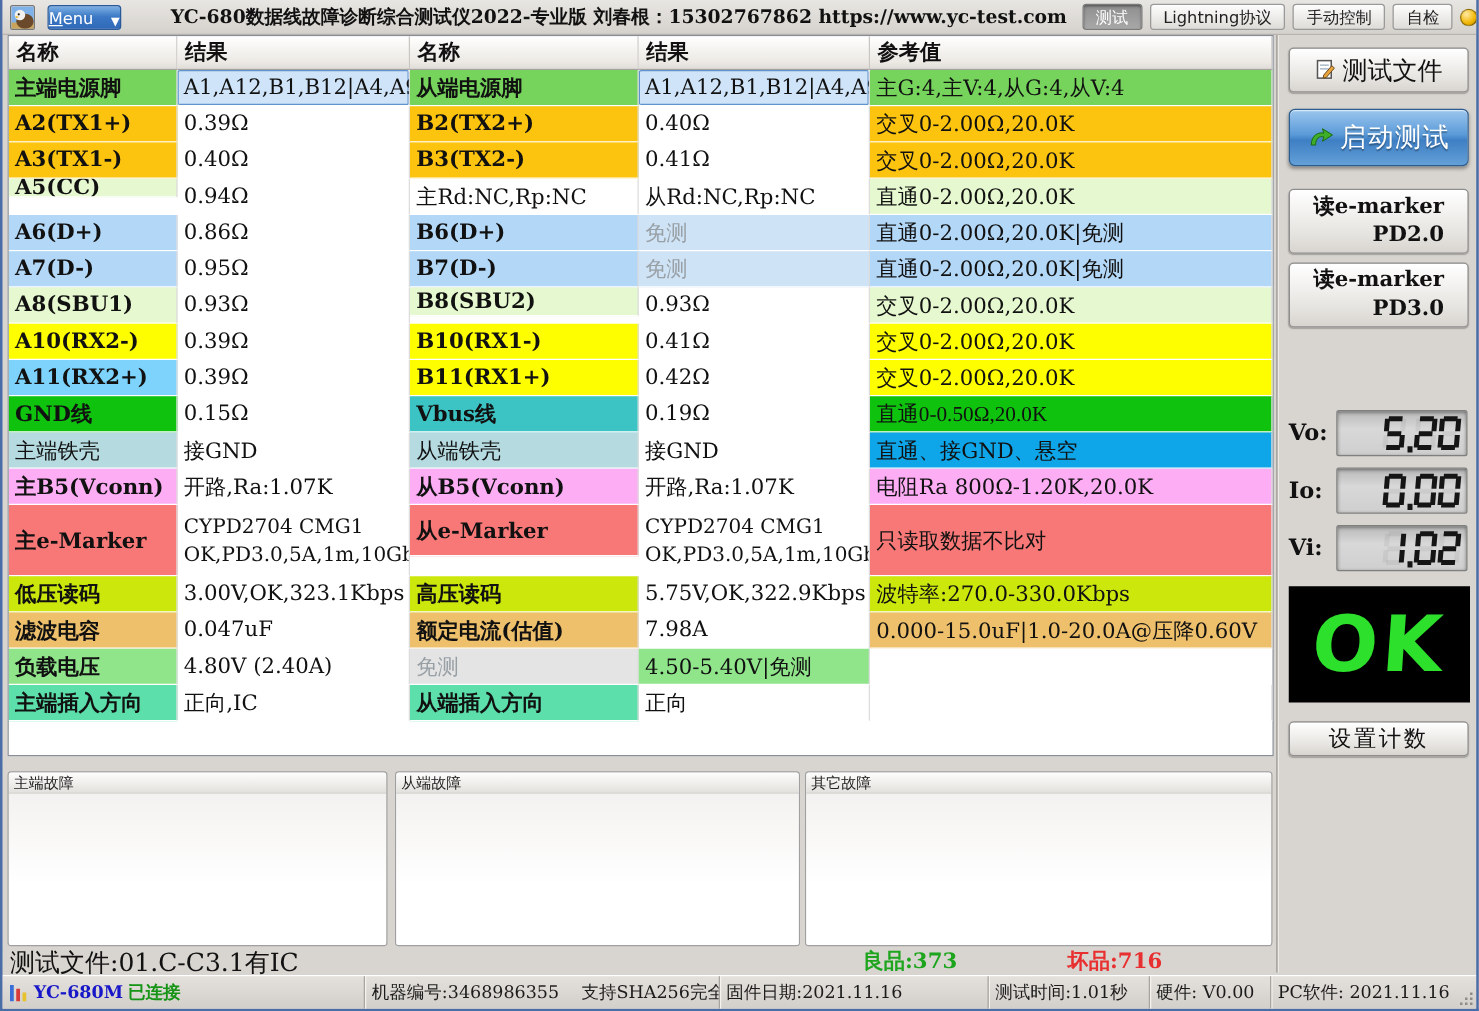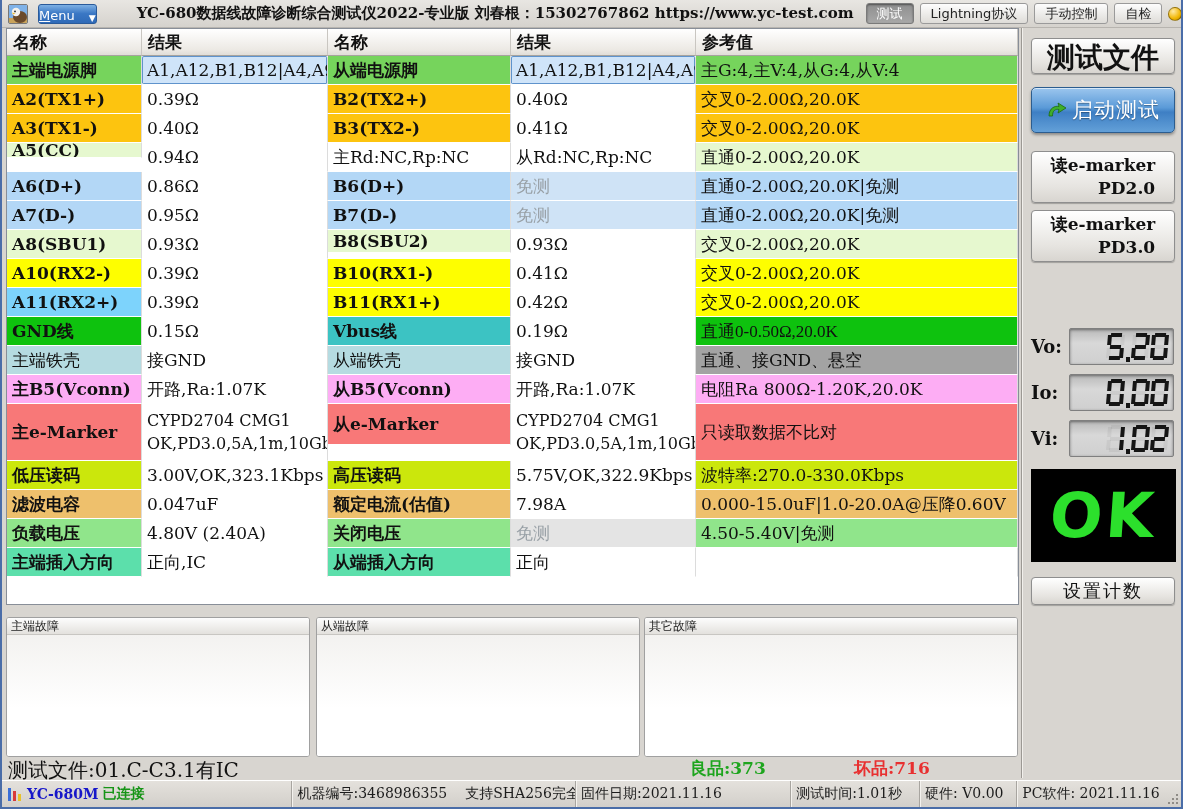--- a/index.html
+++ b/index.html
@@ -73,21 +73,21 @@
     border-left:1px solid #9c9994; box-shadow:inset 1px 0 0 #f2f0ec;
     padding:10px 10px 0 9px;
   }
   .side-btn {
     width:100%; border:1px solid #8e8e8e; border-radius:4px;
     background:linear-gradient(#ffffff,#e6e4e0 70%,#d8d5d0);
     box-shadow:0 1px 1px rgba(0,0,0,.25);
     color:#111; display:flex; align-items:center; justify-content:center; gap:4px;
     font-family:"DejaVu Serif","Liberation Serif",serif;
   }
-  .btn-testfile { height:36px; font-size:28px; font-weight:bold;flex-direction:column; }
+  .btn-testfile { height:36px; font-size:20px; font-weight:normal; }
   .btn-start {
     height:46px; margin-top:13px; font-size:21px; color:#fff; letter-spacing:1px;
     border:1px solid #2c5d8f; border-radius:5px;
     background:linear-gradient(#9cc6ee,#5a9ad8 45%,#3e7fc4 55%,#63a0d8);
     box-shadow:0 2px 3px rgba(0,0,0,.35), inset 0 1px 0 rgba(255,255,255,.6);
     text-shadow:0 1px 1px rgba(0,0,0,.35);
   }
   .btn-emk { height:52px; font-size:17px; line-height:1.35; white-space:pre-line; text-align:right;font-weight:bold; }
   .btn-emk2 { margin-top:18px; }
   .btn-emk3 { margin-top:7px; }
@@ -266,21 +266,21 @@
         <div class="tcell" style="height: 29px;">0.15Ω</div>
         <div class="tcell bold" style="height: 29px; background: rgb(60, 195, 195);">Vbus线</div>
         <div class="tcell" style="height: 29px;">0.19Ω</div>
         <div class="tcell" style="height: 29px; background: rgb(14, 194, 14); font-family: Liberation Serif, serif;">直通0-0.50Ω,20.0K</div>
       </div>
       <div class="trow">
         <div class="tcell" style="height: 29px; background: rgb(181, 219, 225);">主端铁壳</div>
         <div class="tcell" style="height: 29px;">接GND</div>
         <div class="tcell" style="height: 29px; background: rgb(181, 219, 225);">从端铁壳</div>
         <div class="tcell" style="height: 29px;">接GND</div>
-        <div class="tcell" style="height: 29px; background: #a3a3a3;">直通、接GND、悬空</div>
+        <div class="tcell" style="height: 29px; background: #0ea5e9;">直通、接GND、悬空</div>
       </div>
       <div class="trow">
         <div class="tcell bold" style="height: 29px; background: rgb(253, 173, 244);">主B5(Vconn)</div>
         <div class="tcell" style="height: 29px;">开路,Ra:1.07K</div>
         <div class="tcell bold" style="height: 29px; background: rgb(253, 173, 244);">从B5(Vconn)</div>
         <div class="tcell" style="height: 29px;">开路,Ra:1.07K</div>
         <div class="tcell" style="height: 29px; background: rgb(253, 173, 244);">电阻Ra 800Ω-1.20K,20.0K</div>
       </div>
       <div class="trow">
         <div class="tcell bold" style="height: 57px; background: rgb(248, 120, 120);">主e-Marker</div>
@@ -301,21 +301,20 @@
       <div class="trow">
         <div class="tcell bold" style="height: 29px; background: rgb(238, 192, 108);">滤波电容</div>
         <div class="tcell" style="height: 29px;">0.047uF</div>
         <div class="tcell bold" style="height: 29px; background: rgb(238, 192, 108);">额定电流(估值)</div>
         <div class="tcell" style="height: 29px;">7.98A</div>
         <div class="tcell" style="height: 29px; background: rgb(238, 192, 108);">0.000-15.0uF|1.0-20.0A@压降0.60V</div>
       </div>
       <div class="trow">
         <div class="tcell bold" style="height: 29px; background: rgb(144, 229, 139);">负载电压</div>
         <div class="tcell" style="height: 29px;">4.80V (2.40A)</div>
-        <div class="tcell bold" style="height: 29px; background: rgb(144, 229, 139);">关闭电压</div>
         <div class="tcell muted" style="height: 29px; background: rgb(228, 228, 228);">免测</div>
         <div class="tcell" style="height: 29px; background: rgb(144, 229, 139);">4.50-5.40V|免测</div>
       </div>
       <div class="trow">
         <div class="tcell bold" style="height: 29px; background: rgb(92, 223, 171);">主端插入方向</div>
         <div class="tcell" style="height: 29px;">正向,IC</div>
         <div class="tcell bold" style="height: 29px; background: rgb(92, 223, 171);">从端插入方向</div>
         <div class="tcell" style="height: 29px;">正向</div>
         <div class="tcell" style="height: 29px;"></div>
       </div>

